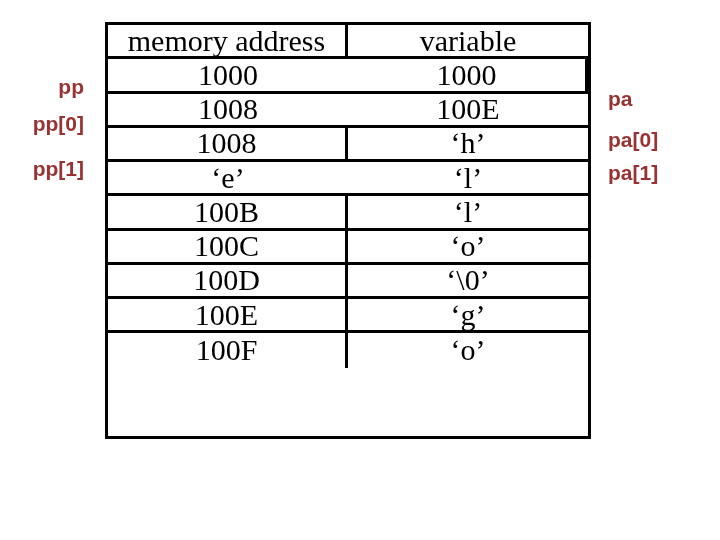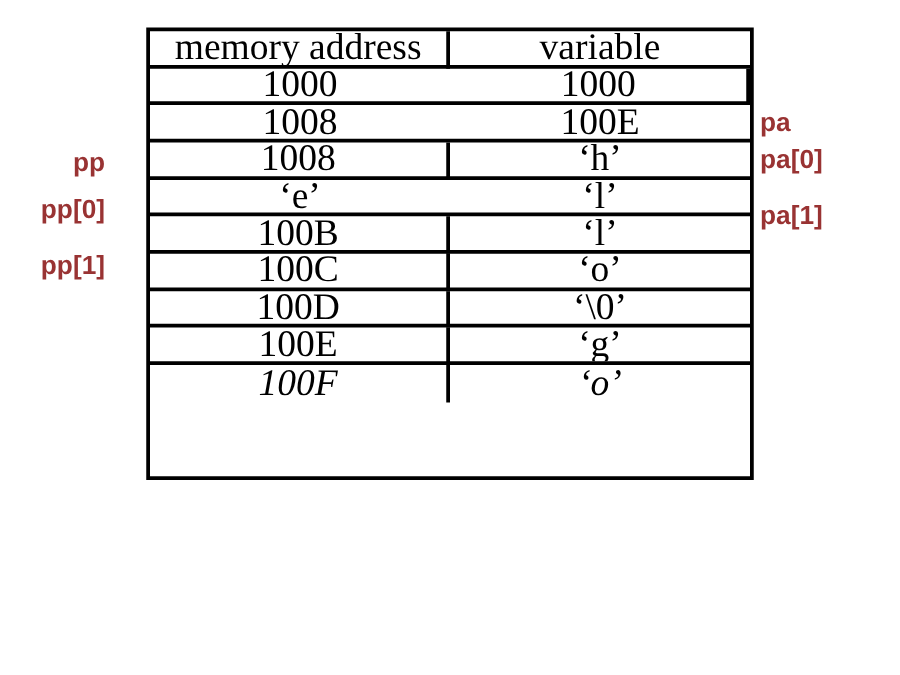--- a/index.html
+++ b/index.html
@@ -14,74 +14,71 @@
     overflow: hidden;
     font-family: "Liberation Sans", sans-serif;
   }
 
   
   .memtable {
     position: absolute;
     left: 105px;
     top: 22px;
     width: 486px;
-    height: 362px;
+    height: 417px;
     box-sizing: border-box;
     border: 3px solid #000000;
     display: grid;
     grid-template-columns: 1fr 1fr;
     grid-template-rows: repeat(12, 1fr);
     background: #ffffff;
-    margin-left: 12px;
   }
   .cell {
     box-sizing: border-box;
     border-bottom: 3px solid #000000;
     display: flex;
     align-items: center;
     justify-content: center;
     font-family: "Liberation Serif", serif;
     font-size: 30px;
     color: #000000;
     white-space: nowrap;
     overflow: hidden;
   }
   .cell.col-left {
     border-right: 3px solid #000000;
   }
   .memtable > .cell:nth-last-child(-n+2) {
     border-bottom: none;
-    font-style: italic;
   }
 
   
   .side-label {
     position: absolute;
     font-family: "Liberation Sans", sans-serif;
     font-weight: bold;
     font-size: 21px;
     line-height: 24px;
     color: #993333;
     white-space: nowrap;
   }
   .side-left {
     left: 0;
     width: 84px;
     text-align: right;
-    margin-top: 44px;
   }
   .side-right {
     left: 608px;
     text-align: left;
   }
   .label-pp  { top: 75px; }
   .label-pp0 { top: 112px; }
   .label-pp1 { top: 157px; }
   .label-pa  { top: 87px; }
-  .label-pa0 { top: 116px; }
+  .label-pa0 { top: 128px; }
   .label-pa1 { top: 161px; }
 </style>
 </head>
 <body>
 
 <div class="side-label side-left label-pp">pp</div>
 <div class="side-label side-left label-pp0">pp[0]</div>
 <div class="side-label side-left label-pp1">pp[1]</div>
 
 <div class="memtable">

